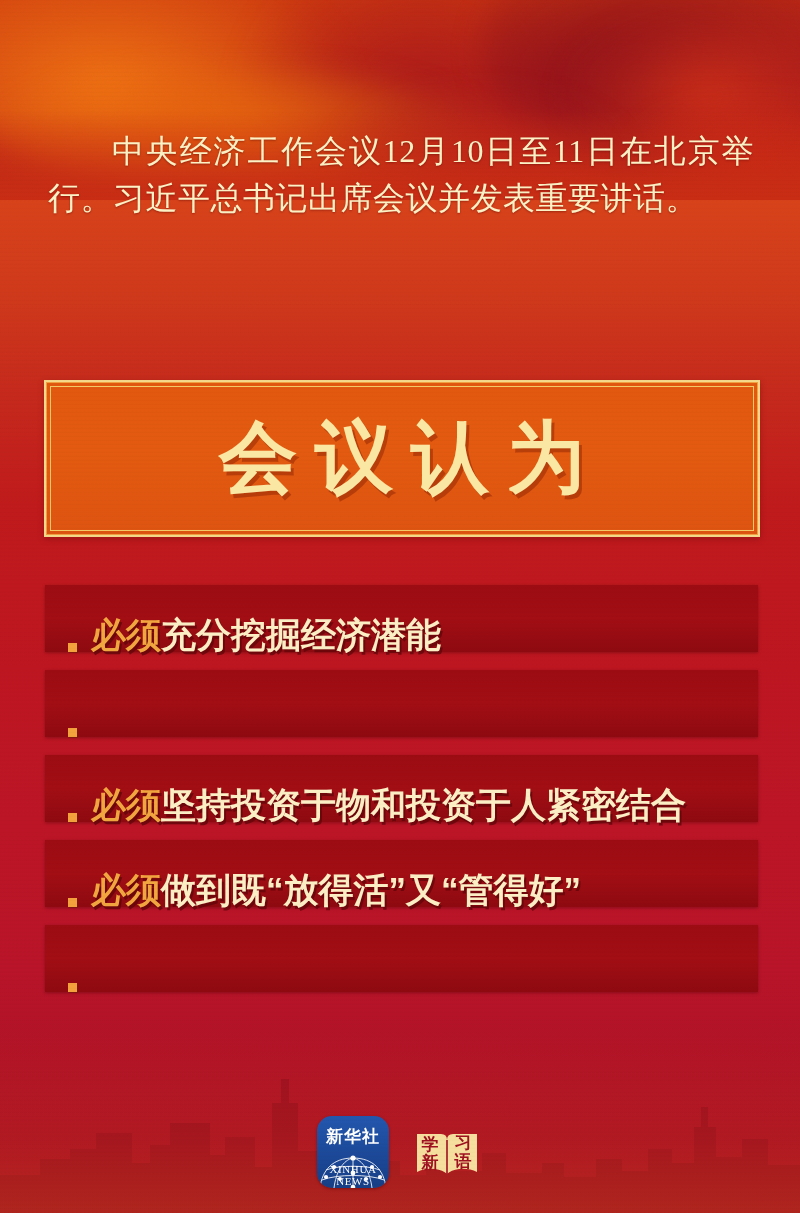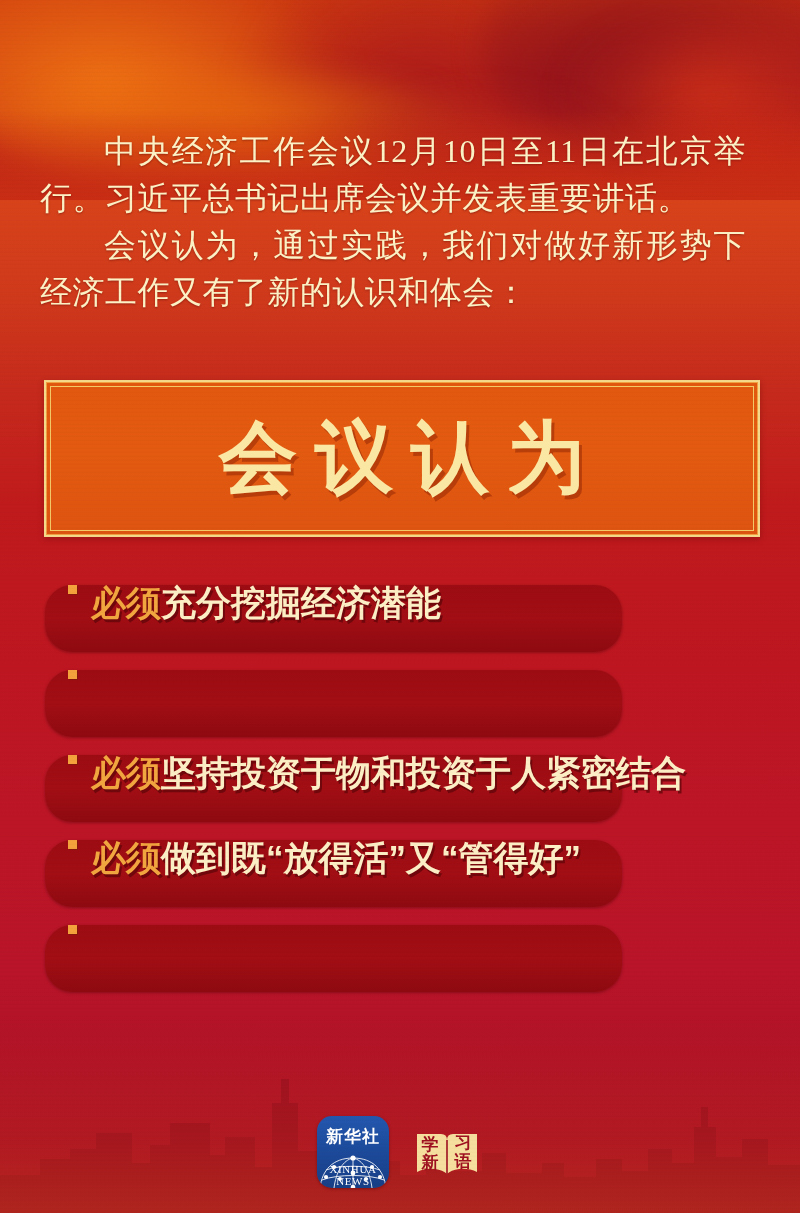--- a/index.html
+++ b/index.html
@@ -43,21 +43,21 @@
      background:radial-gradient(ellipse at 50% 35%, rgba(232,104,14,.9), rgba(232,104,14,0) 70%);}
   .f6{left:330px;top:95px;width:300px;height:140px;
      background:radial-gradient(ellipse at 50% 40%, rgba(186,36,26,.75), rgba(186,36,26,0) 72%);}
   .f7{left:620px;top:105px;width:260px;height:130px;
      background:radial-gradient(ellipse at 50% 40%, rgba(205,40,22,.8), rgba(205,40,22,0) 72%);}
   .silk-fade{position:absolute;left:0;bottom:0;width:800px;height:90px;
     background:linear-gradient(180deg, rgba(201,45,20,0) 0%, rgba(201,45,20,.55) 55%, #C92D14 100%);}
 
   
   .intro{
-    position:absolute;left:40px;top:128px;width:706px;
+    position:absolute;left:48px;top:128px;width:706px;
     color:#FCF2C6;font-size:32px;line-height:47px;letter-spacing:.5px;
     font-family:"Liberation Serif","DejaVu Serif",serif;
     text-shadow:0 1px 2px rgba(90,6,6,.45);
   }
   .intro p{margin:0;text-indent:2em;text-align:justify;}
 
   
   .plaque{
     position:absolute;left:44px;top:380px;width:712px;height:153px;
     background:linear-gradient(180deg,#E2580F 0%,#E35A10 45%,#DE5411 100%);
@@ -73,24 +73,24 @@
     position:relative;z-index:2;
     color:#FBE7A4;font-size:78px;letter-spacing:18px;
     font-weight:700;font-family:"Liberation Serif","DejaVu Serif",serif;
     text-shadow:3px 4px 0 rgba(150,40,6,.55);
     padding-left:18px;
   }
 
   
   .bars{position:absolute;left:45px;top:585px;width:713px;}
   .bar{
-    position:relative;width:577px;height:67px;margin-bottom:18px;
+    position:relative;width:713px;height:67px;margin-bottom:18px;
     background:linear-gradient(180deg,#9C0C12 0%,#A20E14 50%,#8E0A10 100%);
     box-shadow:0 1px 3px rgba(80,4,8,.45);
-    display:flex;align-items:flex-start;border-radius:27px;
+    display:flex;align-items:flex-end;
   }
   .bar:last-child{margin-bottom:0;}
   .bullet{
     width:9px;height:9px;background:#F3A23C;margin-left:23px;margin-right:14px;
     flex:0 0 auto;box-shadow:1px 1px 0 rgba(110,30,4,.5);
   }
   .bar-text{
     font-family:"Liberation Sans","DejaVu Sans",sans-serif;
     font-weight:700;font-size:35px;letter-spacing:0px;white-space:nowrap;
     color:#FCEFC6;
@@ -140,21 +140,20 @@
     <div class="fold f3"></div>
     <div class="fold f4"></div>
     <div class="fold f5"></div>
     <div class="fold f6"></div>
     <div class="fold f7"></div>
     <div class="silk-fade"></div>
   </div>
 
   <div class="intro">
     <p>中央经济工作会议12月10日至11日在北京举行。习近平总书记出席会议并发表重要讲话。</p>
-    <p>会议认为，通过实践，我们对做好新形势下经济工作又有了新的认识和体会：</p>
   </div>
 
   <div class="plaque">
     <div class="plaque-inner"></div>
     <div class="plaque-title">会议认为</div>
   </div>
 
   <div class="bars">
 
     <div class="bar">

